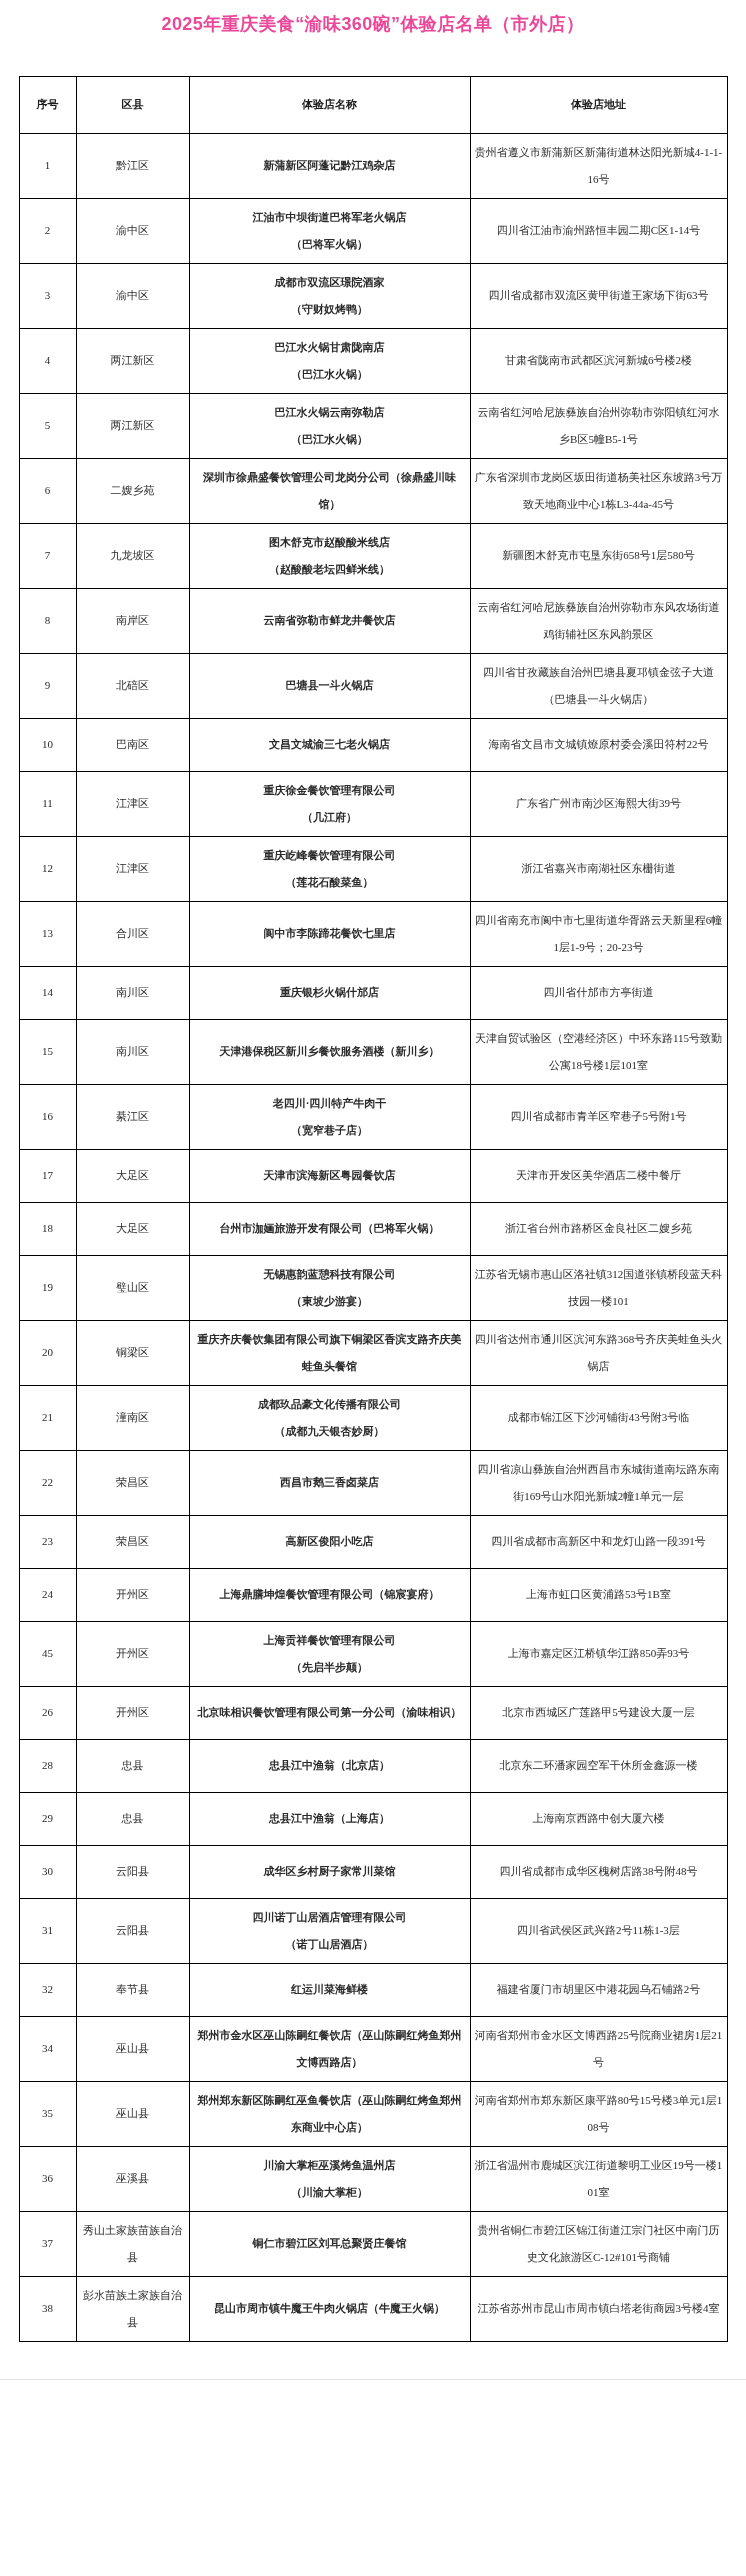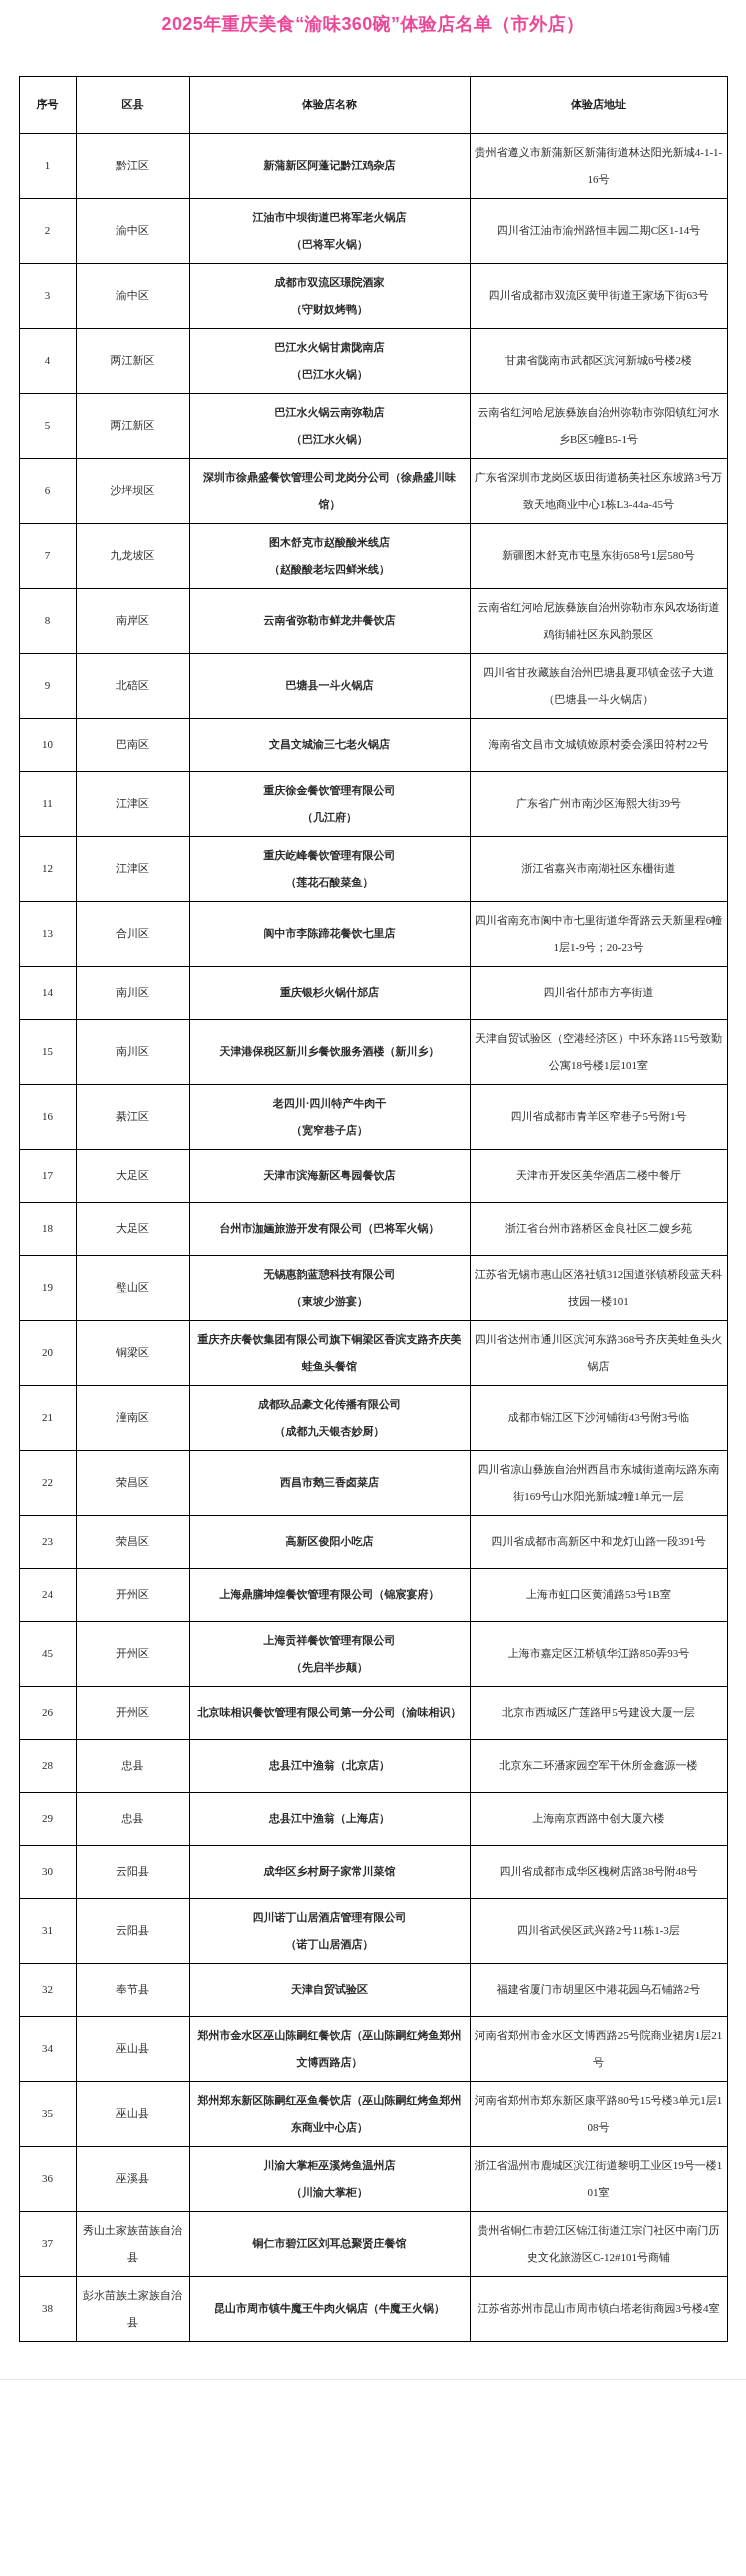--- a/index.html
+++ b/index.html
@@ -120,21 +120,21 @@
         </tr>
         <tr>
           <td class="col0">5</td>
           <td class="col1">两江新区</td>
           <td class="col2">巴江水火锅云南弥勒店
 （巴江水火锅）</td>
           <td class="col3">云南省红河哈尼族彝族自治州弥勒市弥阳镇红河水乡B区5幢B5-1号</td>
         </tr>
         <tr>
           <td class="col0">6</td>
-          <td class="col1">沙坪坝区</td>
+          <td class="col1">二嫂乡苑</td>
           <td class="col2">深圳市徐鼎盛餐饮管理公司龙岗分公司（徐鼎盛川味馆）</td>
           <td class="col3">广东省深圳市龙岗区坂田街道杨美社区东坡路3号万致天地商业中心1栋L3-44a-45号</td>
         </tr>
         <tr>
           <td class="col0">7</td>
           <td class="col1">九龙坡区</td>
           <td class="col2">图木舒克市赵酸酸米线店
 （赵酸酸老坛四鲜米线）</td>
           <td class="col3">新疆图木舒克市屯垦东街658号1层580号</td>
         </tr>
@@ -279,21 +279,21 @@
         <tr>
           <td class="col0">31</td>
           <td class="col1">云阳县</td>
           <td class="col2">四川诺丁山居酒店管理有限公司
 （诺丁山居酒店）</td>
           <td class="col3">四川省武侯区武兴路2号11栋1-3层</td>
         </tr>
         <tr>
           <td class="col0">32</td>
           <td class="col1">奉节县</td>
-          <td class="col2">天津自贸试验区</td>
+          <td class="col2">红运川菜海鲜楼</td>
           <td class="col3">福建省厦门市胡里区中港花园乌石铺路2号</td>
         </tr>
         <tr>
           <td class="col0">34</td>
           <td class="col1">巫山县</td>
           <td class="col2">郑州市金水区巫山陈嗣红餐饮店（巫山陈嗣红烤鱼郑州文博西路店）</td>
           <td class="col3">河南省郑州市金水区文博西路25号院商业裙房1层21号</td>
         </tr>
         <tr>
           <td class="col0">35</td>

